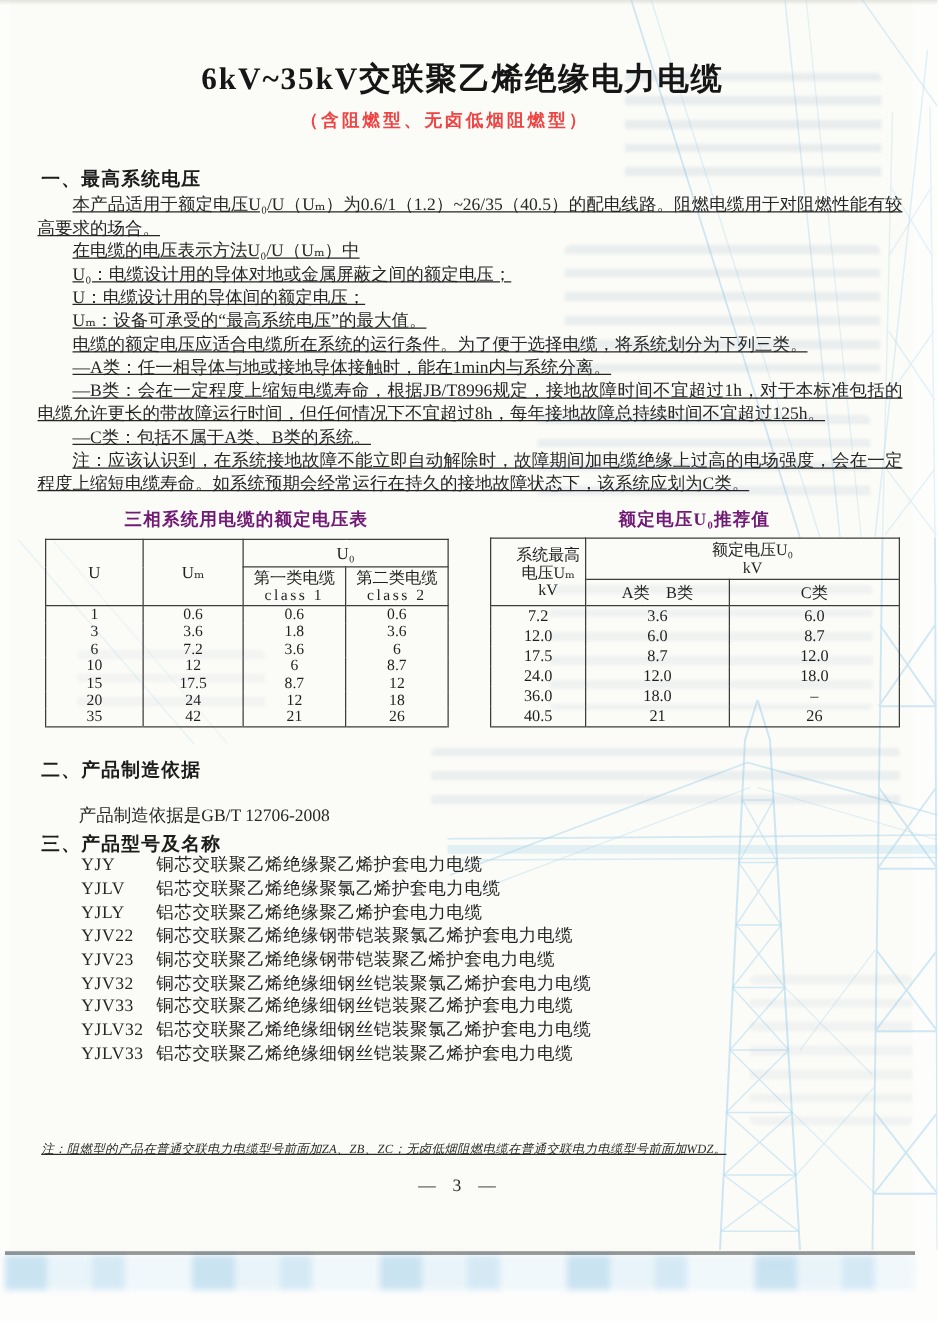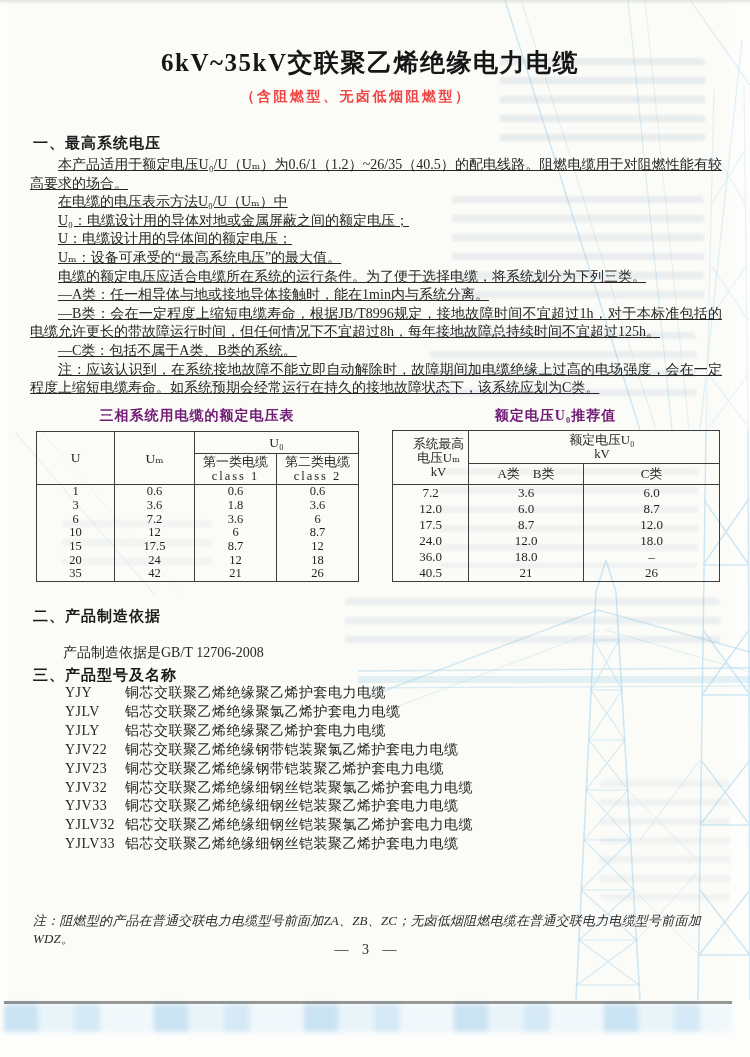--- a/index.html
+++ b/index.html
@@ -96,21 +96,21 @@
   }
   .models{
     position:absolute;left:65px;top:684px;font-size:14px;color:#262626;
     line-height:18.9px;
   }
   .model-row{white-space:nowrap;}
   .model-code{display:inline-block;width:60px;letter-spacing:.5px;}
   .model-name{letter-spacing:.5px;}
   .footnote{
     position:absolute;left:33px;top:912px;width:692px;
-    font-size:13px;font-style:italic;color:#2a2a2a;letter-spacing:.2px;
+    font-size:10px;font-style:italic;color:#2a2a2a;letter-spacing:.2px;text-decoration:underline;
   }
   .pagenum{
     position:absolute;left:6px;top:942px;width:724px;text-align:center;
     font-size:14px;color:#2a2a2a;letter-spacing:5px;
   }
 </style>
 </head>
 <body>
 
 <div class="page">

